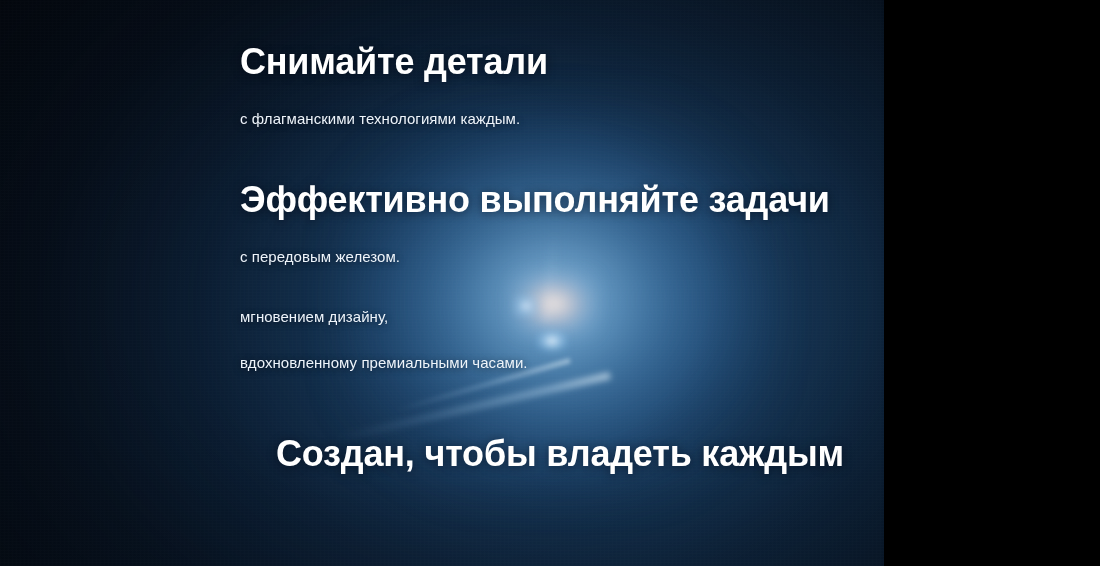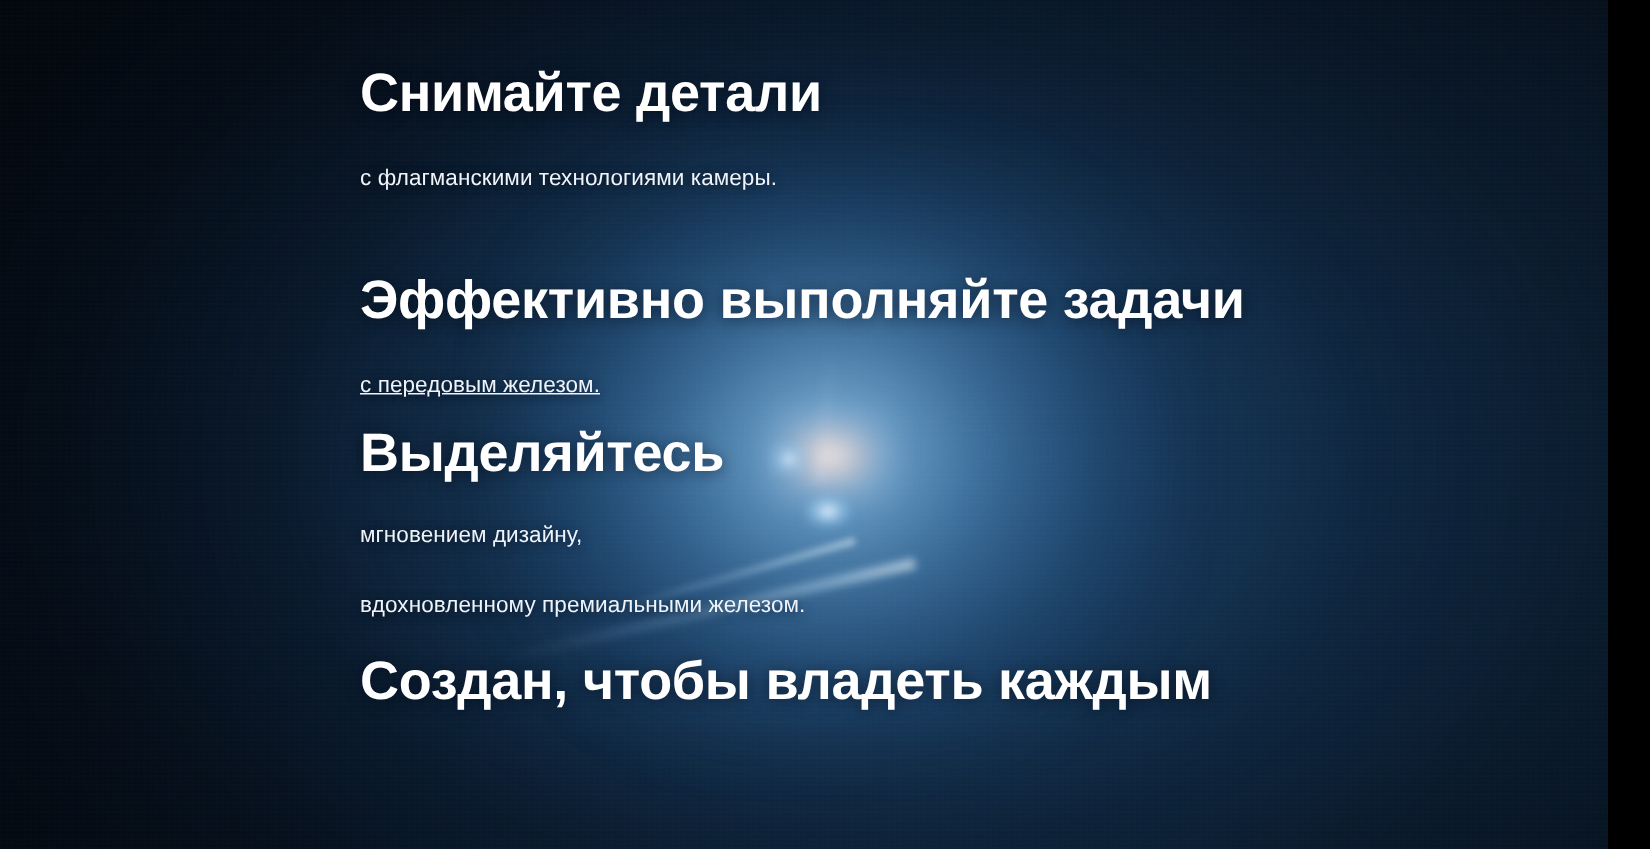--- a/index.html
+++ b/index.html
@@ -7,21 +7,21 @@
     margin: 0;
     padding: 0;
     background: #000;
   }
   body {
     font-family: "Liberation Sans", sans-serif;
   }
 
   .banner {
     position: relative;
-    width: 1072px;
+    width: 884px;
     height: 566px;
     overflow: hidden;
     background: #05090f;
     isolation: isolate;
   }
 
   
   .bg-base {
     position: absolute;
     inset: 0;
@@ -220,27 +220,27 @@
     letter-spacing: 0.05px;
     color: #eef4fa;
     white-space: nowrap;
     text-shadow: 0 1px 7px rgba(2,8,18,0.55);
   }
 
   .block-1 { top: 42px; }
   .block-1 .subline { margin-top: 26px; }
 
   .block-2 { top: 180px; }
-  .block-2 .subline { margin-top: 26px; text-decoration: underline; }
+  .block-2 .subline { margin-top: 26px; }
 
   .block-3 { top: 282px; }
   .block-3 .subline { margin-top: 24px; }
 
   .block-4 { top: 428px; }
-  .block-4 .headline { line-height: 1.45; }
+  .block-4 .headline { line-height: 1.45; margin-left: 36px; }
 </style>
 </head>
 <body>
 
 <div class="banner">
 
   <div class="bg-base"></div>
   <div class="bg-halo"></div>
   <div class="bg-bloom"></div>
   <div class="bg-ray"></div>
@@ -249,32 +249,31 @@
   <div class="bg-spark-b"></div>
   <div class="bg-streak"></div>
   <div class="bg-streak-2"></div>
   <div class="bg-vignette"></div>
   <div class="bg-grain"></div>
 
   <div class="content">
 
     <div class="block block-1">
       <h2 class="headline">Снимайте детали</h2>
-      <p class="subline">с флагманскими технологиями камеры.</p>
+      <p class="subline">с флагманскими технологиями каждым.</p>
     </div>
 
     <div class="block block-2">
       <h2 class="headline">Эффективно выполняйте задачи</h2>
       <p class="subline">с передовым железом.</p>
     </div>
 
     <div class="block block-3">
-      <h2 class="headline">Выделяйтесь</h2>
       <p class="subline">мгновением дизайну,</p>
-      <p class="subline">вдохновленному премиальными железом.</p>
+      <p class="subline">вдохновленному премиальными часами.</p>
     </div>
 
     <div class="block block-4">
       <h2 class="headline">Создан, чтобы владеть каждым</h2>
     </div>
 
   </div>
 </div>
 
 </body></html>

